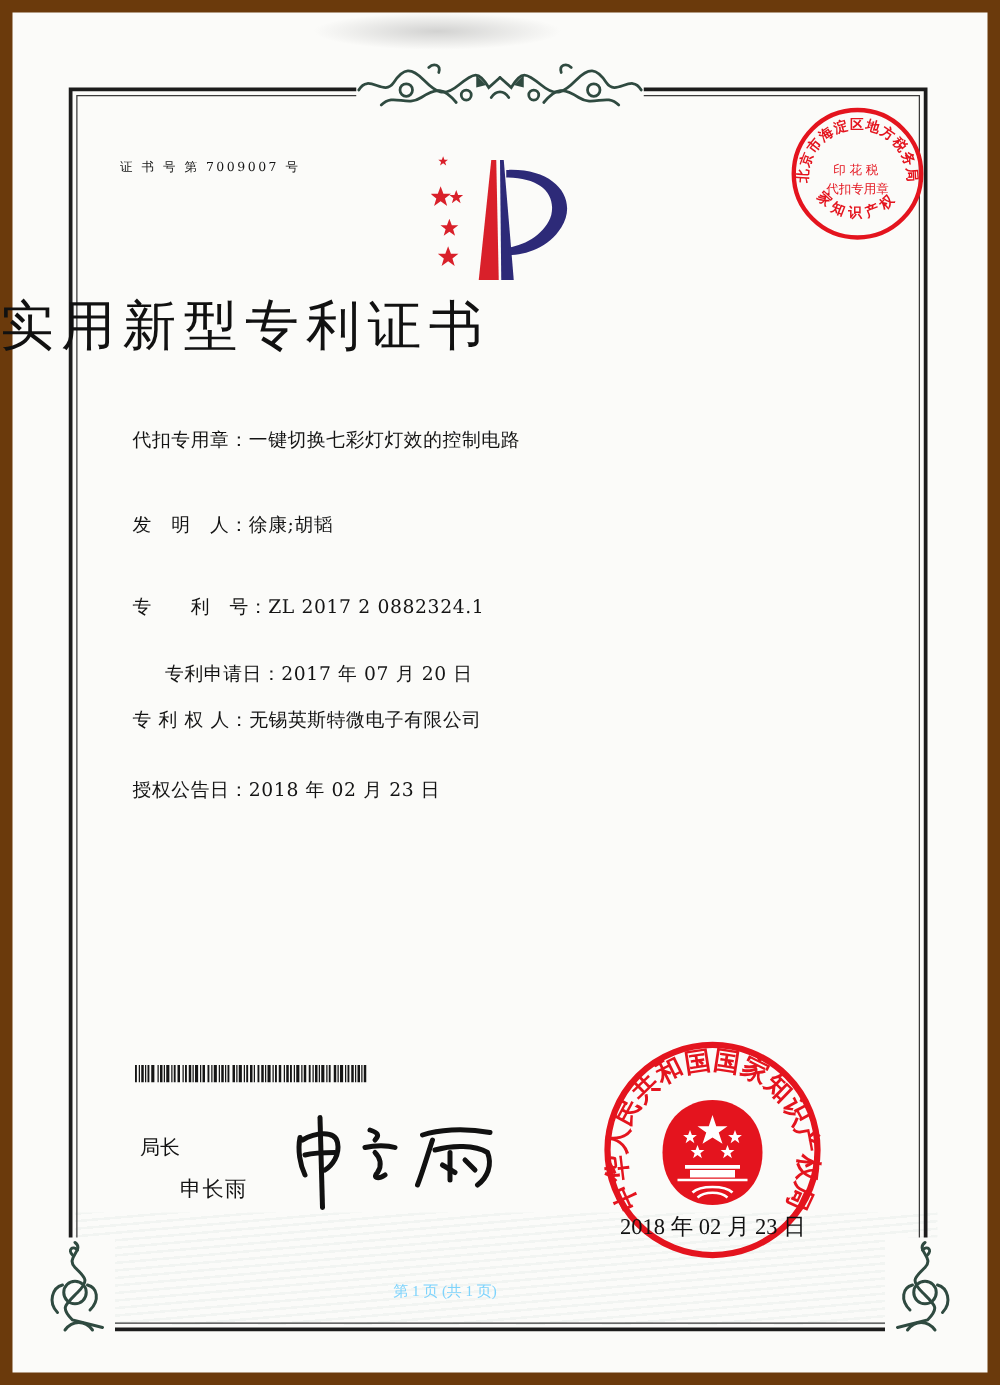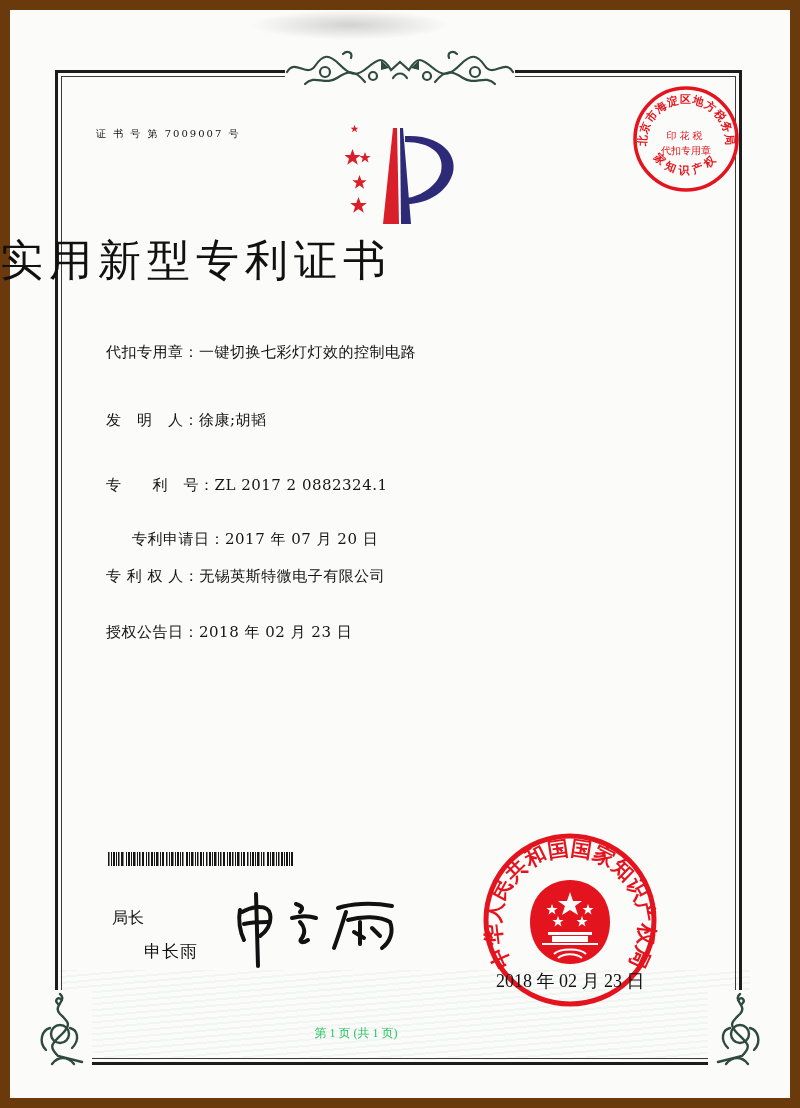--- a/index.html
+++ b/index.html
@@ -90,21 +90,21 @@
     .office-seal { position: absolute; left: 480px; top: 830px; width: 180px; height: 180px; }
     .seal-date {
       position: absolute; left: 496px; top: 969px;
       font-family: "Liberation Serif", "DejaVu Serif", serif;
       font-size: 18px; color: #111; letter-spacing: 0px;
     }
     .page-footer {
       position: absolute; left: 0; width: 712px; top: 1025px;
       text-align: center;
       font-family: "Liberation Serif", "DejaVu Serif", serif;
-      font-size: 12px; color: #22c55e;
+      font-size: 12px; color: #7dd3fc;
     }
   </style>
 </head>
 <body>
 
 <div class="paper">
   <div class="shade"></div>
   <div class="bottom-wash"></div>
 </div>
 

